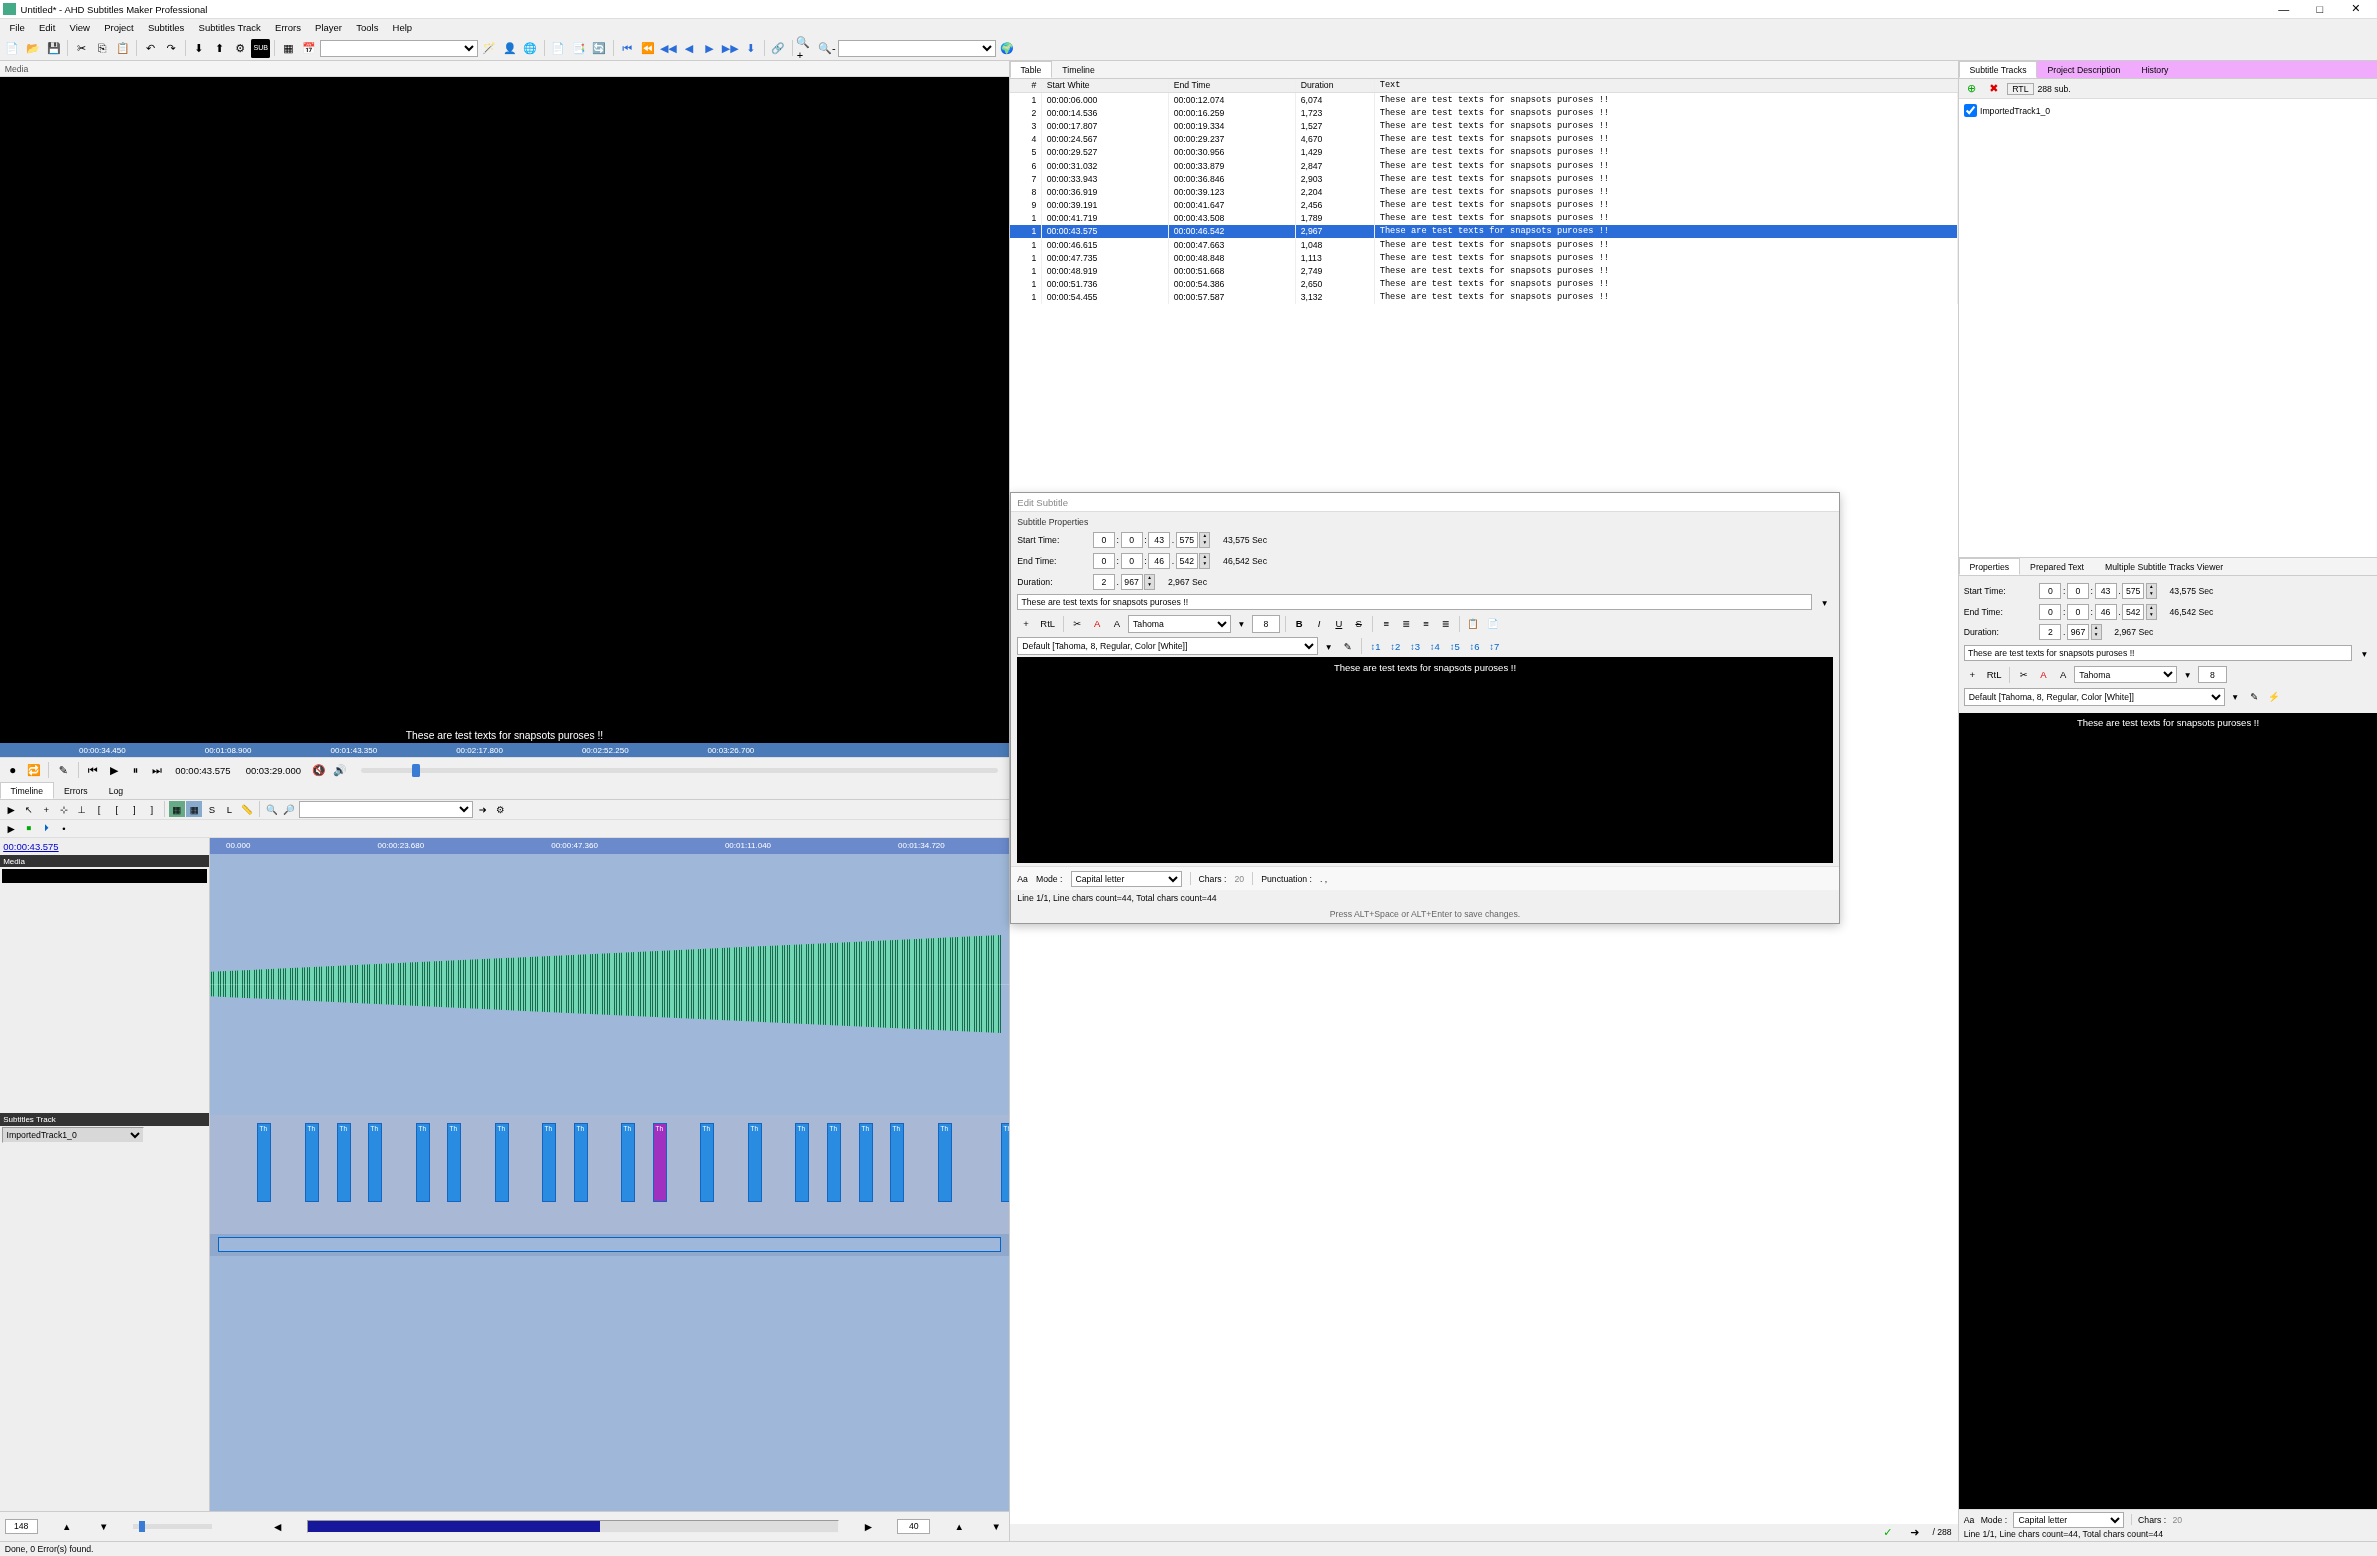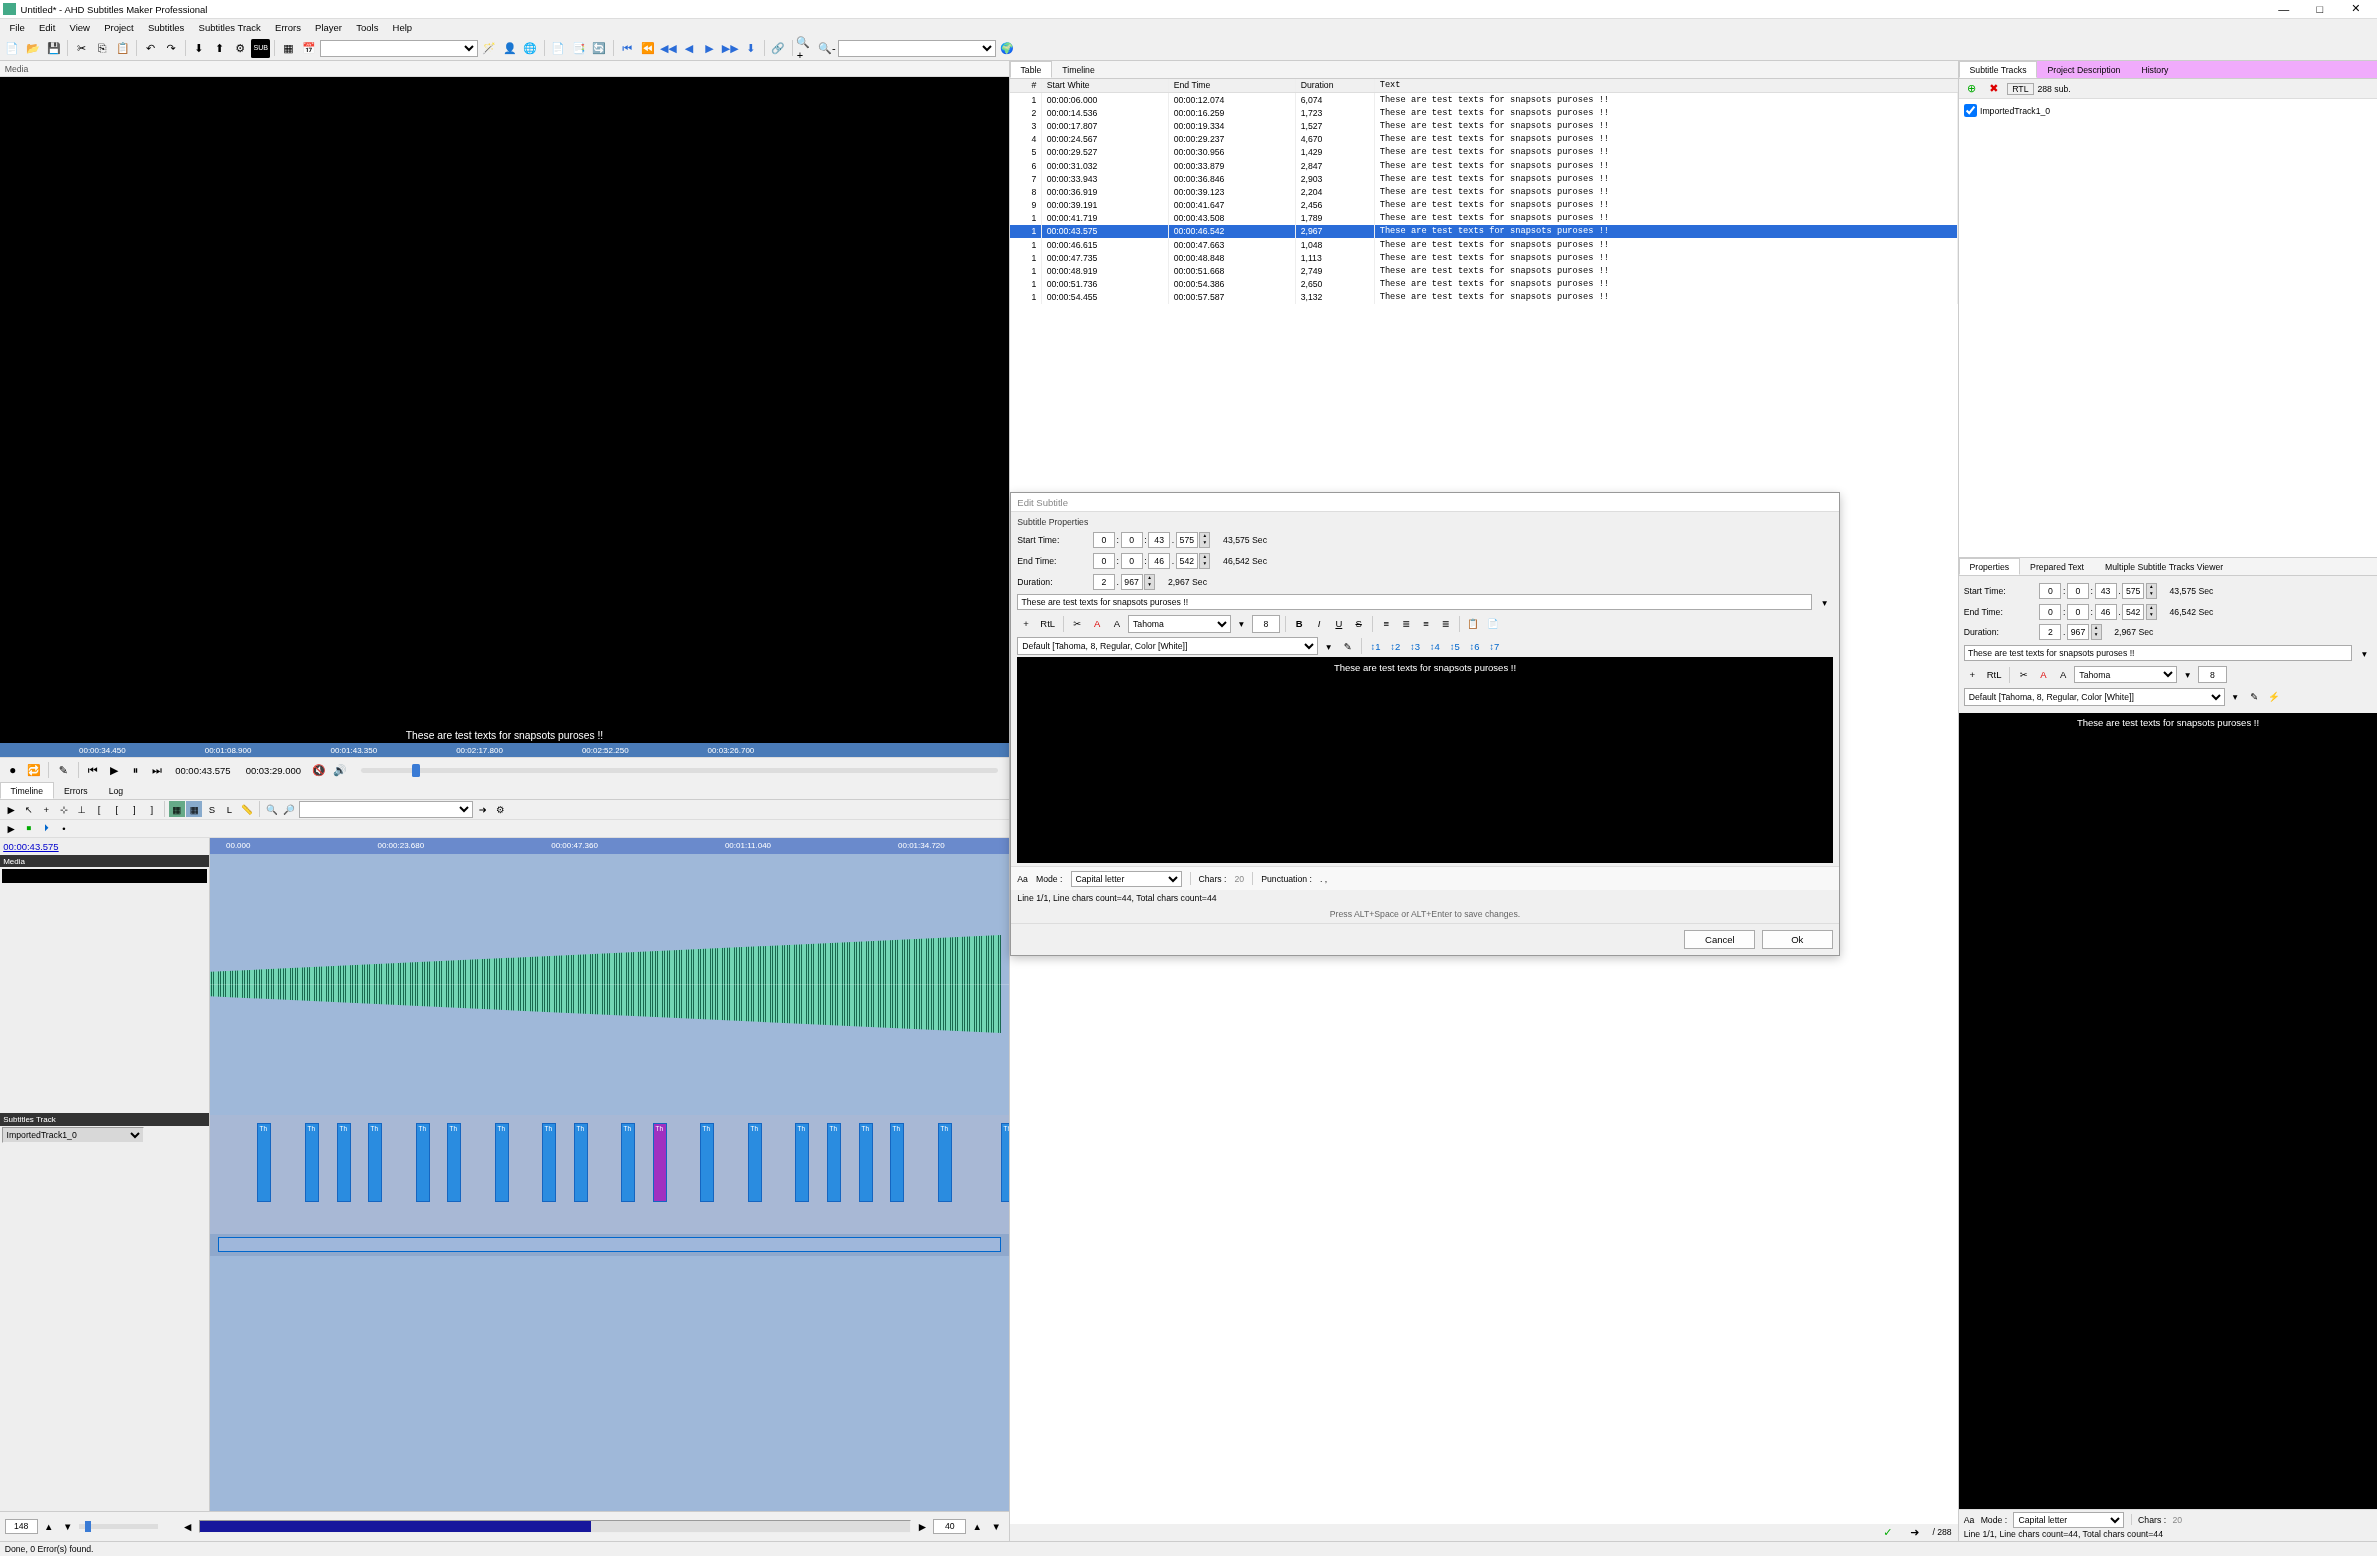--- a/index.html
+++ b/index.html
@@ -113,21 +113,21 @@
 .track-item { display: flex; align-items: center; gap: 3.2px; font-size: 8.7px; padding: 1.6px; }
 .prop-tabs { height: 17.4px; display: flex; background: #f4f4f4; border-bottom: 0.8px solid #ccc; }
 .prop-body { padding: 4.7px; font-size: 8.7px; }
 .prop-preview { flex: 1; background: #000; color: #fff; text-align: center; padding-top: 4.7px; font-size: 9.5px; }
 .right-status { height: 32px; background: #f0f0f0; display: flex; flex-direction: column; padding: 1.6px 4.7px; font-size: 8.7px; border-top: 0.8px solid #ddd; justify-content: center; gap:1.6px; }
 
 
 .statusbar { height: 16px; background: #f0f0f0; border-top: 0.8px solid #ccc; display: flex; align-items: center; padding: 0 4.7px; font-size: 8.7px; }
 
 
-.bottom-strip { height: 30px; background: #f0f0f0; border-top: 0.8px solid #ccc; display: flex; align-items: center; padding: 0 4.7px; gap: 3px; font-size: 8.7px; }
+.bottom-strip { height: 30px; background: #f0f0f0; border-top: 0.8px solid #ccc; display: flex; align-items: center; padding: 0 4.7px; gap: 21px; font-size: 8.7px; }
 .hscroll { flex: 1; height: 12.7px; background: #ddd; position: relative; border: 0.8px inset; }
 .hscroll-thumb { position: absolute; height: 100%; background: #17179c; }
 .num-box { width: 33px; height: 14.2px; border: 0.8px solid #aaa; text-align: center; font-size: 8.7px; background:#fff; }
 </style>
 </head>
 <body>
 
 <div class="titlebar">
   <div class="icon"></div>
   <div class="title">Untitled* - AHD Subtitles Maker Professional</div>
@@ -567,24 +567,20 @@
         <select class="mode-combo"><option>Capital letter</option></select>
         <span style="border-left:0.8px solid #ccc;height:12.7px;"></span>
         <span>Chars :</span>
         <span class="char-count">20</span>
         <span style="border-left:0.8px solid #ccc;height:12.7px;"></span>
         <span>Punctuation :</span>
         <span>. ,</span>
       </div>
       <div style="padding:3.2px 6.3px;font-size:8.7px;">Line 1/1, Line chars count=44, Total chars count=44</div>
       <div class="modal-info">Press ALT+Space or ALT+Enter to save changes.</div>
-      <div class="modal-btns">
-        <button>Cancel</button>
-        <button>Ok</button>
-      </div>
     </div>
   </div>
 
   <div class="right-col">
     <div class="right-tabs">
       <div class="tab active">Subtitle Tracks</div>
       <div class="tab">Project Description</div>
       <div class="tab">History</div>
     </div>
     <div class="right-tb">

